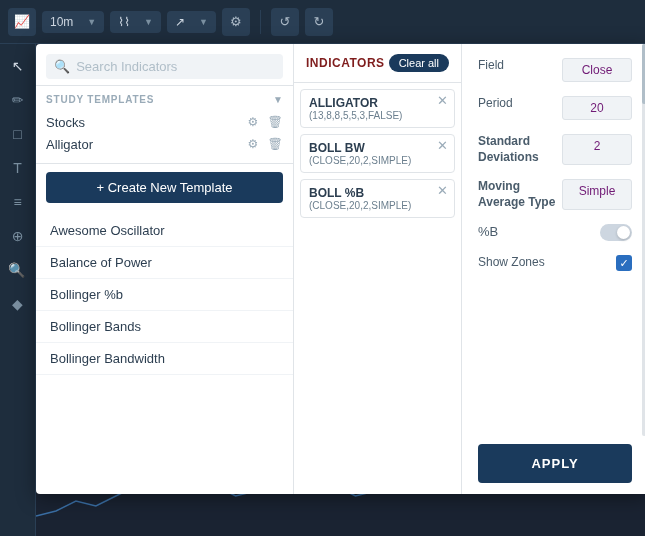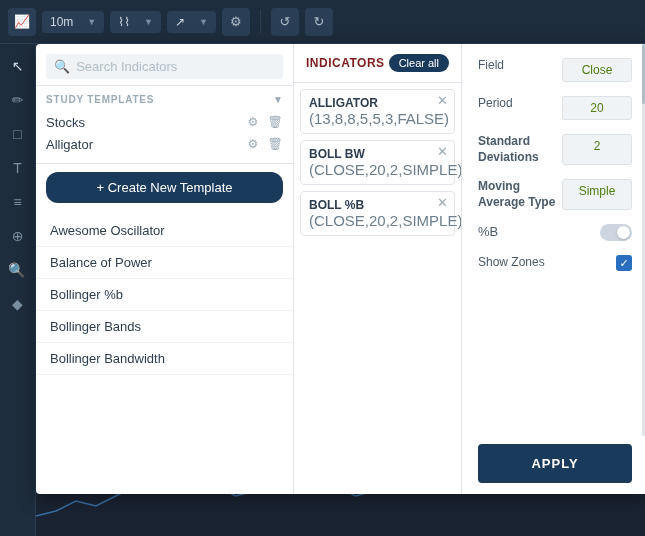--- a/index.html
+++ b/index.html
@@ -184,21 +184,21 @@
       cursor: pointer;
       width: 16px; height: 16px;
       display: flex; align-items: center; justify-content: center;
     }
 
     .create-template-btn {
       margin: 8px 10px;
       background: #1a3a5c;
       color: #fff;
       border: none;
-      border-radius: 12px;
+      border-radius: 4px;
       padding: 8px 10px;
       font-size: 13px;
       cursor: pointer;
       text-align: center;
       font-weight: 500;
     }
 
     
     .indicator-list {
       flex: 1;
@@ -264,21 +264,21 @@
       cursor: pointer;
     }
 
     .active-indicator-name {
       font-size: 12px;
       font-weight: bold;
       color: #2c3e50;
     }
 
     .active-indicator-params {
-      font-size: 15px;
+      font-size: 10px;
       color: #6b7f8e;
     }
 
     .indicator-close {
       position: absolute;
       top: 4px; right: 6px;
       color: #9aabb8;
       font-size: 13px;
       cursor: pointer;
       line-height: 1;
@@ -330,21 +330,21 @@
       color: #4a5c6b;
       flex: 1;
     }
 
     .setting-value-box {
       background: #f0f3f6;
       border: 1px solid #dde2e7;
       border-radius: 3px;
       padding: 4px 10px;
       font-size: 12px;
-      color: #4d7c0f;
+      color: #701a75;
       min-width: 70px;
       text-align: center;
     }
 
     .setting-label-wide {
       font-size: 12px;
       color: #4a5c6b;
       flex: 1;
       line-height: 1.3;
       font-weight: bold;

